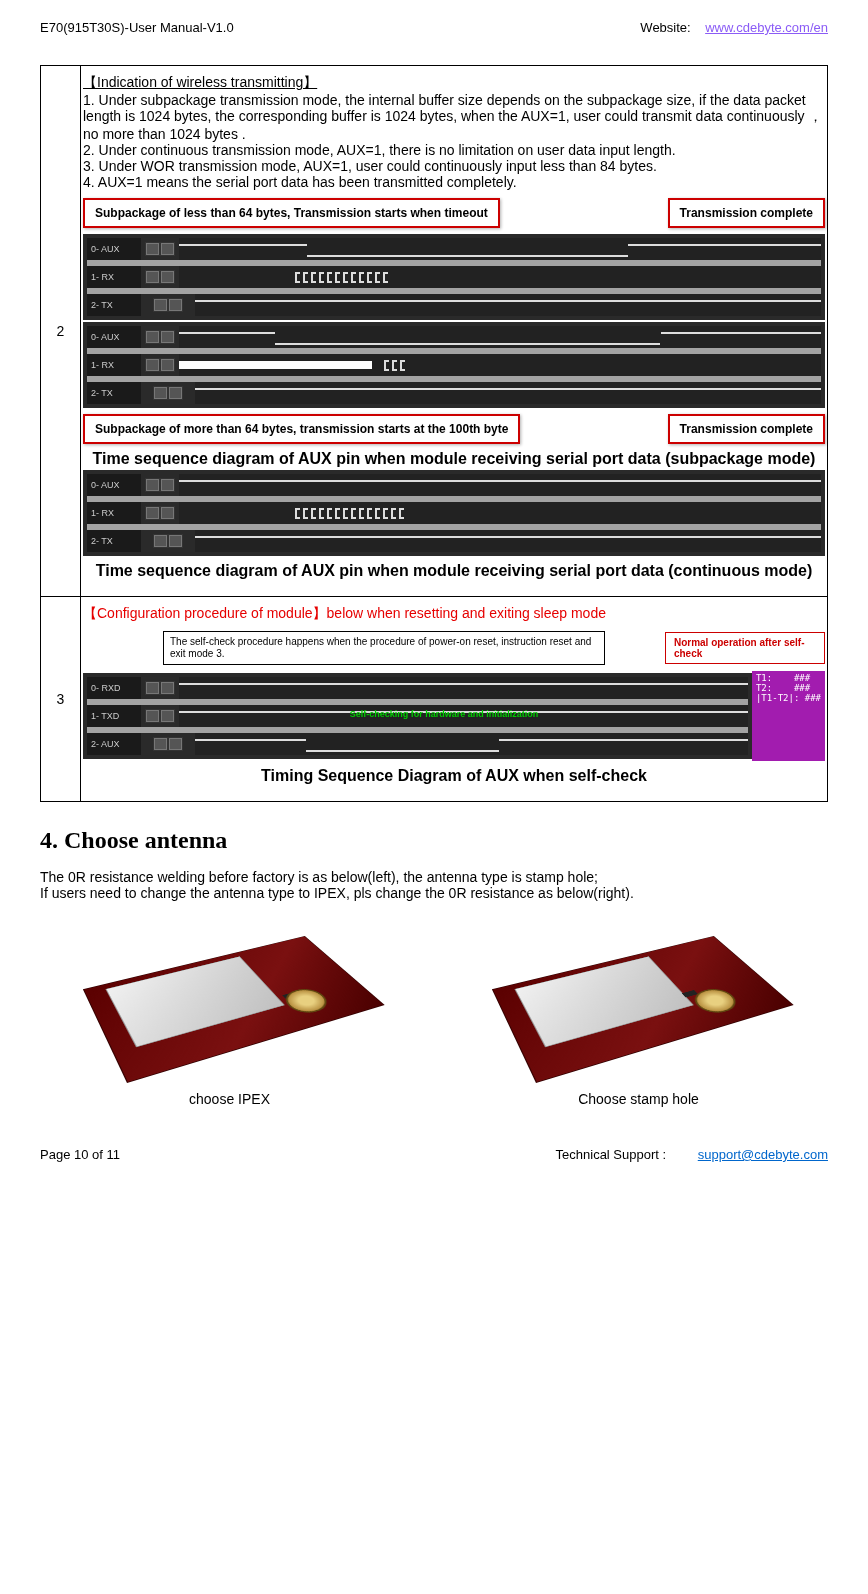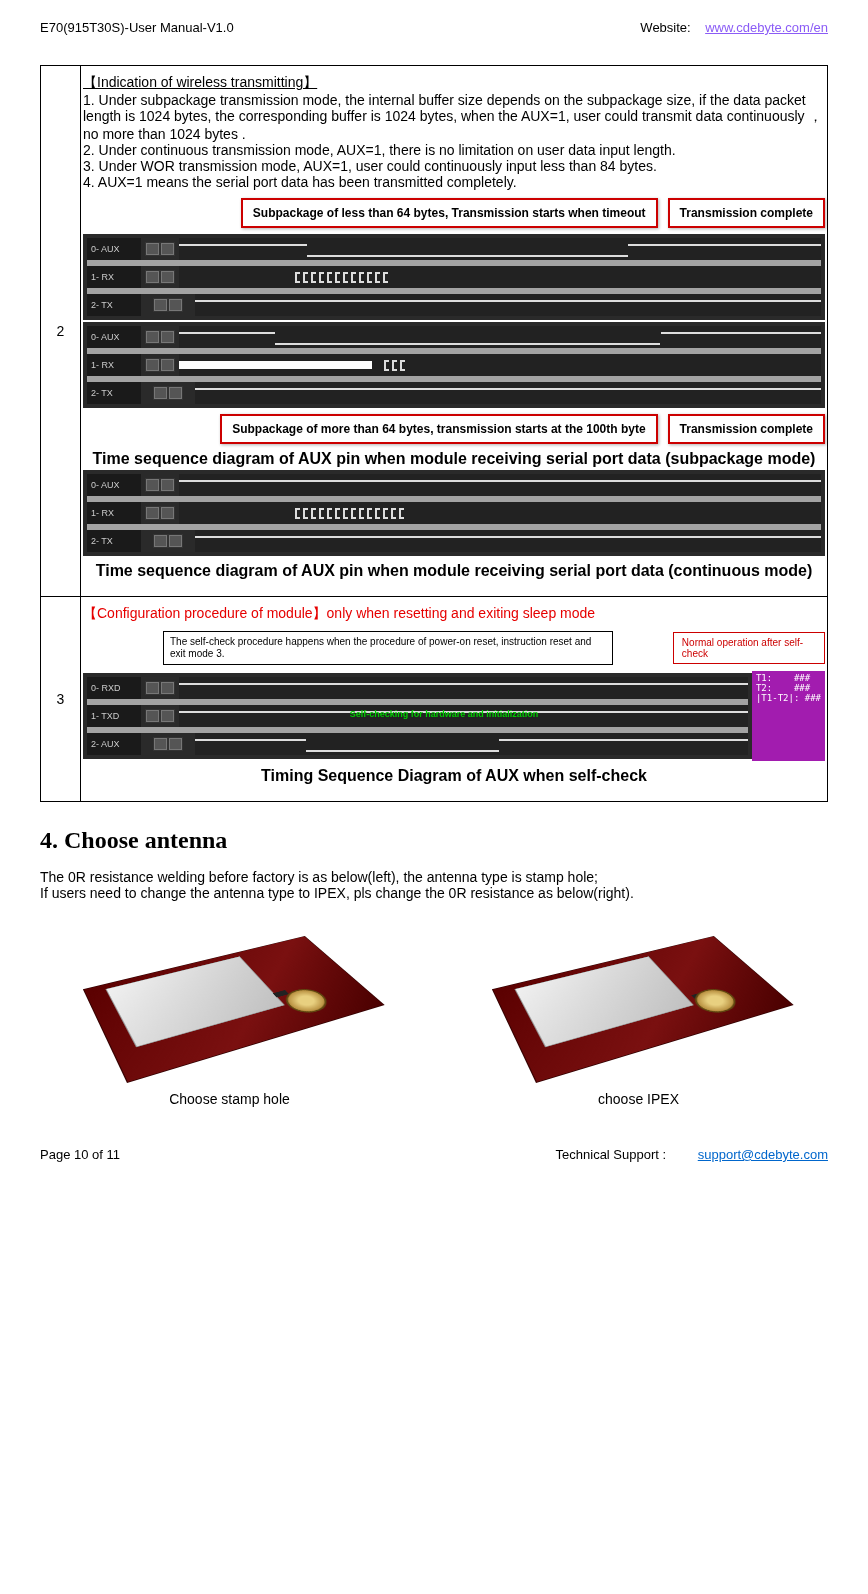--- a/index.html
+++ b/index.html
@@ -44,24 +44,24 @@
     display: inline-block;
     border: 2px solid #c00;
     background: #fff;
     padding: 6px 10px;
     font-weight: bold;
     font-size: 12px;
     box-shadow: 1px 1px 3px rgba(0,0,0,0.3);
   }
   .callout-row {
     display: flex;
-    justify-content: flex-end;
+    justify-content: space-between;
     align-items: center;
     margin: 6px 0;
-    gap: 10px;
+    gap: 24px;
   }
   .waveform-block {
     background: #2a2a2a;
     color: #ccc;
     padding: 4px;
     font-size: 10px;
     margin: 2px 0;
   }
   .wf-row {
     display: flex;
@@ -133,20 +133,21 @@
     padding:4px 6px;
     line-height:1.2;
   }
   .selfcheck-norm {
     display:inline-block;
     border:1px solid #c00;
     color:#c00;
     background:#fff;
     font-size:10px;
     padding:4px 8px;
+    font-weight:bold;
   }
   .green-label {
     color:#0c0;
     font-size:9px;
     font-weight:bold;
     text-align:center;
   }
   .side-readout {
     background:#a21caf;
     color:#fff;
@@ -395,21 +396,21 @@
           </div>
 
           <div class="diagram-caption">Time sequence diagram of AUX pin when module receiving serial port data (continuous mode)</div>
         </div>
       </td>
     </tr>
 
     <tr>
       <td class="num">3</td>
       <td>
-        <div class="red">【Configuration procedure of module】only when resetting and exiting sleep mode</div>
+        <div class="red">【Configuration procedure of module】below when resetting and exiting sleep mode</div>
 
         <div class="diagram">
           <div class="callout-row" style="justify-content:flex-start;gap:60px;padding-left:80px;">
             <div class="selfcheck-call">The self-check procedure happens when the procedure of power-on reset, instruction reset and exit mode 3.</div>
             <div class="selfcheck-norm">Normal operation after self-check</div>
           </div>
 
           <div style="display:flex;">
             <div class="waveform-block" style="flex:1">
               <div class="wf-row">
@@ -458,40 +459,40 @@
       </td>
     </tr>
   </tbody>
 </table>
 
 <h2>4. Choose antenna</h2>
 <div>The 0R resistance welding before factory is as below(left), the antenna type is stamp hole;</div>
 <div>If users need to change the antenna type to IPEX, pls change the 0R resistance as below(right).</div>
 
 <div class="antenna-row">
+  <div class="antenna-item">
+    <div class="pcb">
+      <div class="pcb-board">
+        <div class="pcb-shield"></div>
+        <div class="pcb-chip alt"></div>
+        <div class="pcb-connector"></div>
+      </div>
+    </div>
+    <div>choose IPEX</div>
+  </div>
   <div class="antenna-item">
     <div class="pcb">
       <div class="pcb-board">
         <div class="pcb-shield"></div>
         <div class="pcb-chip"></div>
         <div class="pcb-connector"></div>
       </div>
     </div>
     <div>Choose stamp hole</div>
   </div>
-  <div class="antenna-item">
-    <div class="pcb">
-      <div class="pcb-board">
-        <div class="pcb-shield"></div>
-        <div class="pcb-chip alt"></div>
-        <div class="pcb-connector"></div>
-      </div>
-    </div>
-    <div>choose IPEX</div>
-  </div>
 </div>
 
 <div class="footer">
   <span>Page 10 of 11</span>
   <span>
     <span>Technical Support : </span>
     <a href="#">support@cdebyte.com</a>
   </span>
 </div>
 

